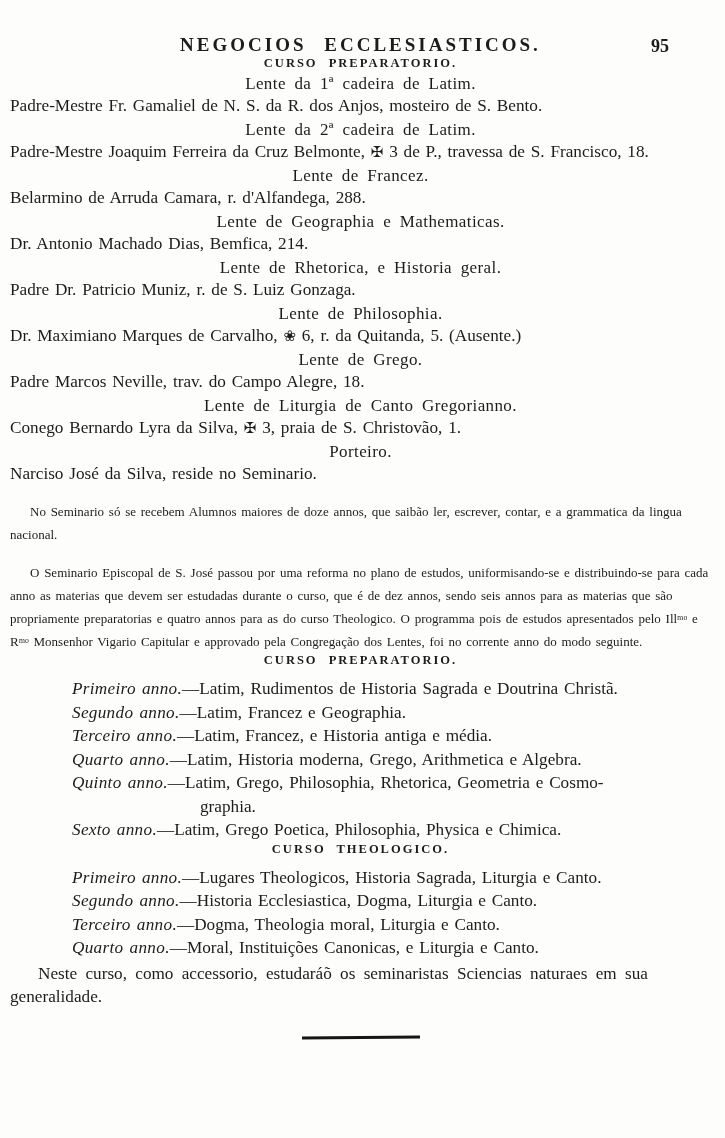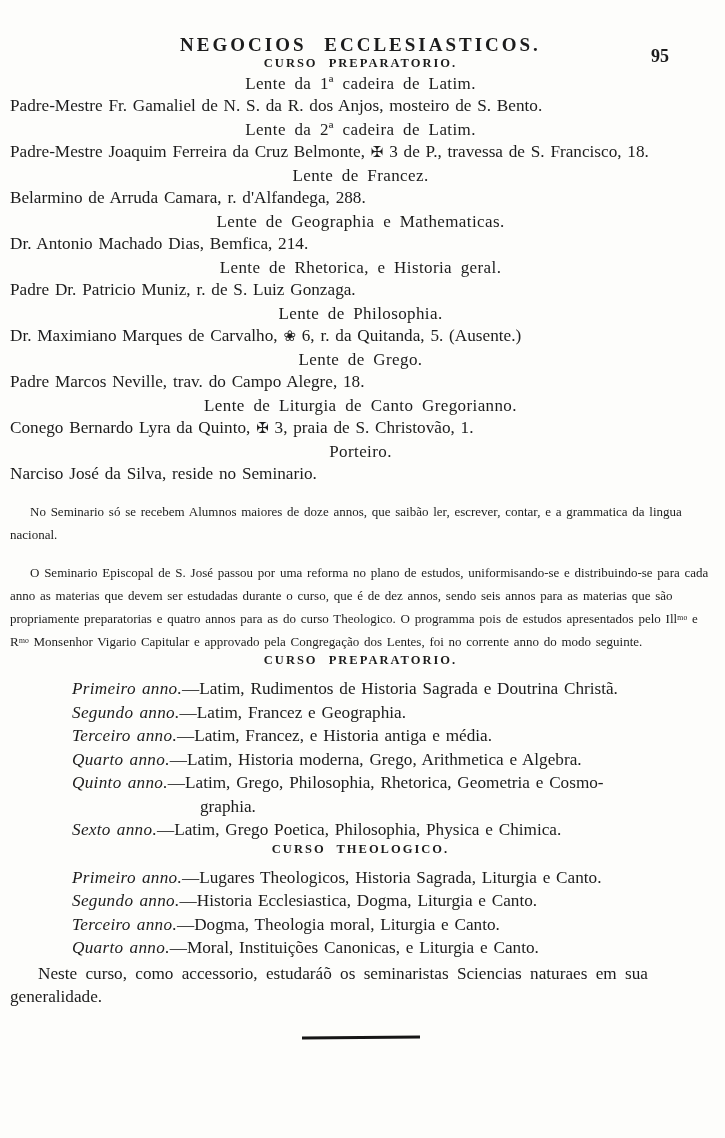--- a/index.html
+++ b/index.html
@@ -16,21 +16,21 @@
   }
   .running-title {
     text-align:center;
     font-weight:bold;
     font-size:19px;
     letter-spacing:3px;
     word-spacing:10px;
   }
   .page-number {
     position:absolute;
-    top:46px; right:56px;
+    top:36px; right:56px;
     font-weight:bold;
     font-size:18px;
   }
   .smallcaps-heading {
     text-align:center;
     font-weight:bold;
     font-size:12.5px;
     letter-spacing:2px;
     word-spacing:6px;
   }
@@ -106,21 +106,21 @@
     <div class="lente-heading">Lente de Rhetorica, e Historia geral.</div>
     <div class="entry">Padre Dr. Patricio Muniz, r. de S. Luiz Gonzaga.</div>
 
     <div class="lente-heading">Lente de Philosophia.</div>
     <div class="entry"><span>Dr. Maximiano Marques de Carvalho, </span><span class="symbol">❀</span><span> 6, r. da Quitanda, 5. (Ausente.)</span></div>
 
     <div class="lente-heading">Lente de Grego.</div>
     <div class="entry">Padre Marcos Neville, trav. do Campo Alegre, 18.</div>
 
     <div class="lente-heading">Lente de Liturgia de Canto Gregorianno.</div>
-    <div class="entry"><span>Conego Bernardo Lyra da Quinto, </span><span class="symbol">✠</span><span> 3, praia de S. Christovão, 1.</span></div>
+    <div class="entry"><span>Conego Bernardo Lyra da Silva, </span><span class="symbol">✠</span><span> 3, praia de S. Christovão, 1.</span></div>
 
     <div class="lente-heading">Porteiro.</div>
     <div class="entry">Narciso José da Silva, reside no Seminario.</div>
   </div>
 
   <p class="para">No Seminario só se recebem Alumnos maiores de doze annos, que saibão ler, escrever, contar, e a grammatica da lingua nacional.</p>
   <p class="para">O Seminario Episcopal de S. José passou por uma reforma no plano de estudos, uniformisando-se e distribuindo-se para cada anno as materias que devem ser estudadas durante o curso, que é de dez annos, sendo seis annos para as materias que são propriamente preparatorias e quatro annos para as do curso Theologico. O programma pois de estudos apresentados pelo Illᵐᵒ e Rᵐᵒ Monsenhor Vigario Capitular e approvado pela Congregação dos Lentes, foi no corrente anno do modo seguinte.</p>
 
   <div class="smallcaps-heading">CURSO PREPARATORIO.</div>
   <div class="years">

